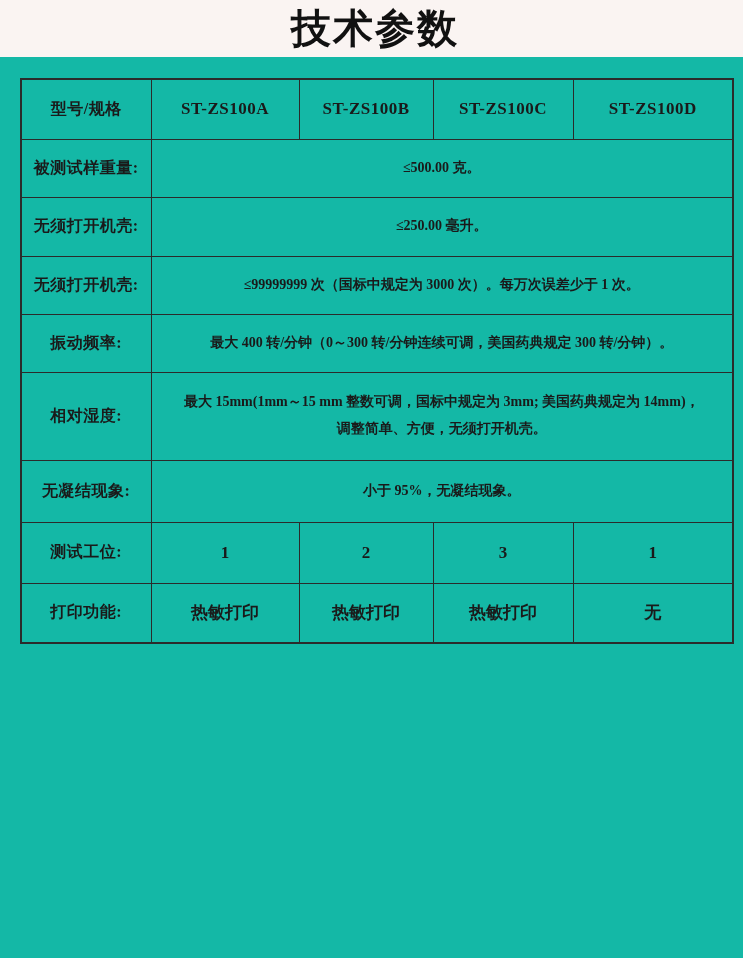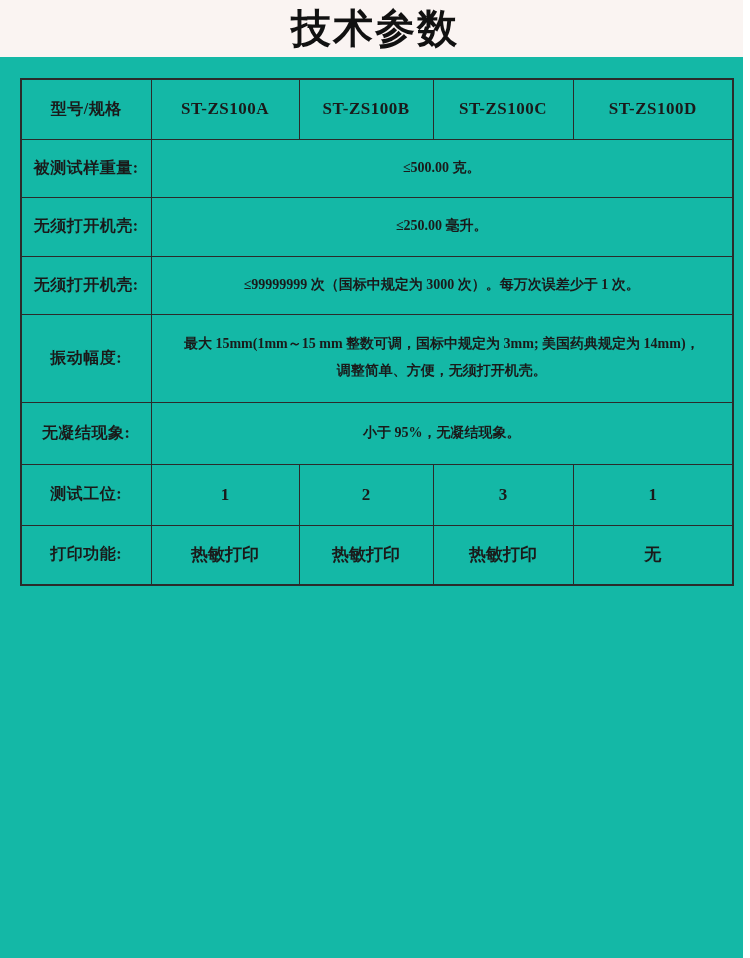--- a/index.html
+++ b/index.html
@@ -97,23 +97,27 @@
       <th class="rowlabel">无须打开机壳:</th>
       <td class="value" colspan="4">≤250.00 毫升。</td>
     </tr>
 
     <tr style="height:58px">
       <th class="rowlabel">无须打开机壳:</th>
       <td class="value" colspan="4">≤99999999 次（国标中规定为 3000 次）。每万次误差少于 1 次。</td>
     </tr>
 
 
+    <tr style="height:58px">
+      <th class="rowlabel">振动频率:</th>
+      <td class="value" colspan="4">最大 400 转/分钟（0～300 转/分钟连续可调，美国药典规定 300 转/分钟）。</td>
+    </tr>
 
     <tr style="height:88px">
-      <th class="rowlabel">振动幅度:</th>
+      <th class="rowlabel">相对湿度:</th>
       <td class="value" colspan="4">最大 15mm(1mm～15 mm 整数可调，国标中规定为 3mm; 美国药典规定为 14mm)，
 调整简单、方便，无须打开机壳。</td>
     </tr>
 
 
 
 
     <tr style="height:62px">
       <th class="rowlabel">无凝结现象:</th>
       <td class="value" colspan="4">小于 95%，无凝结现象。</td>

